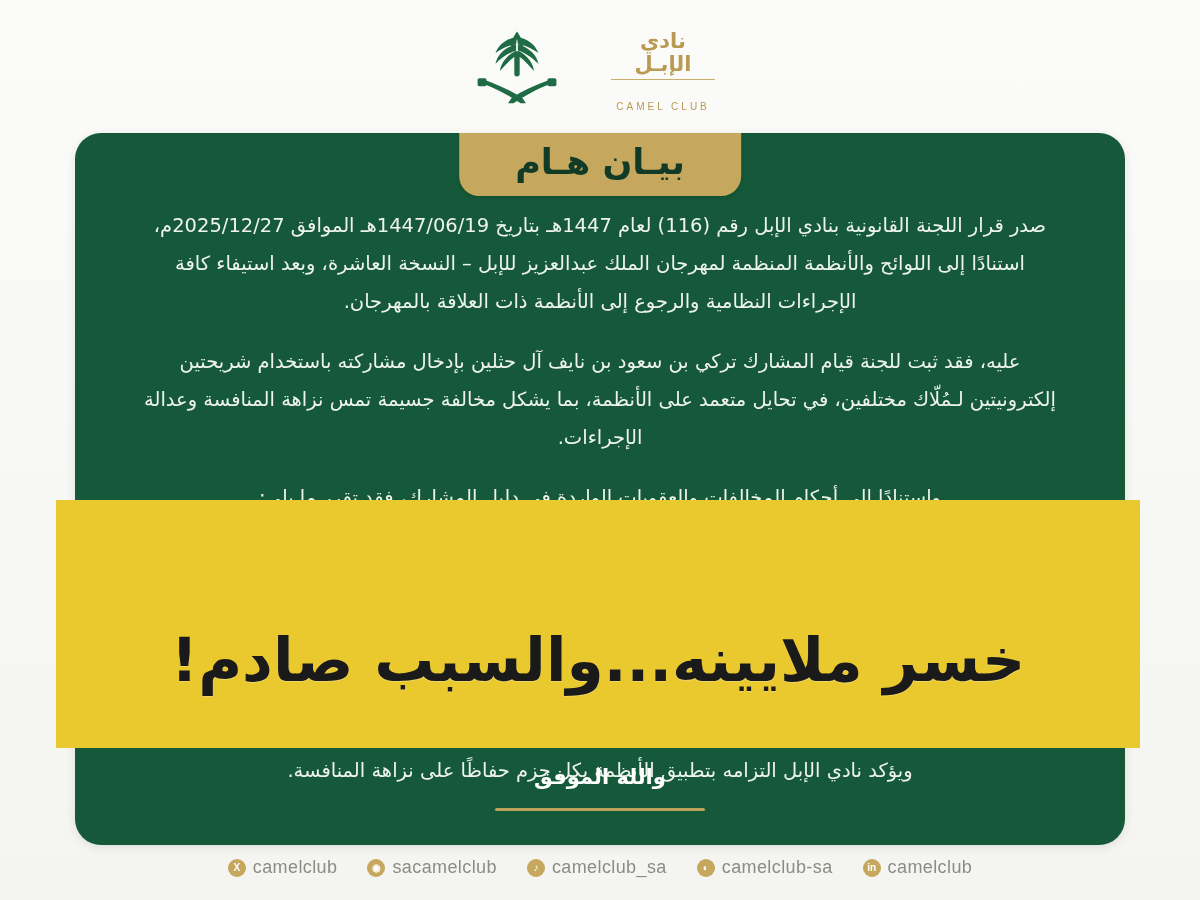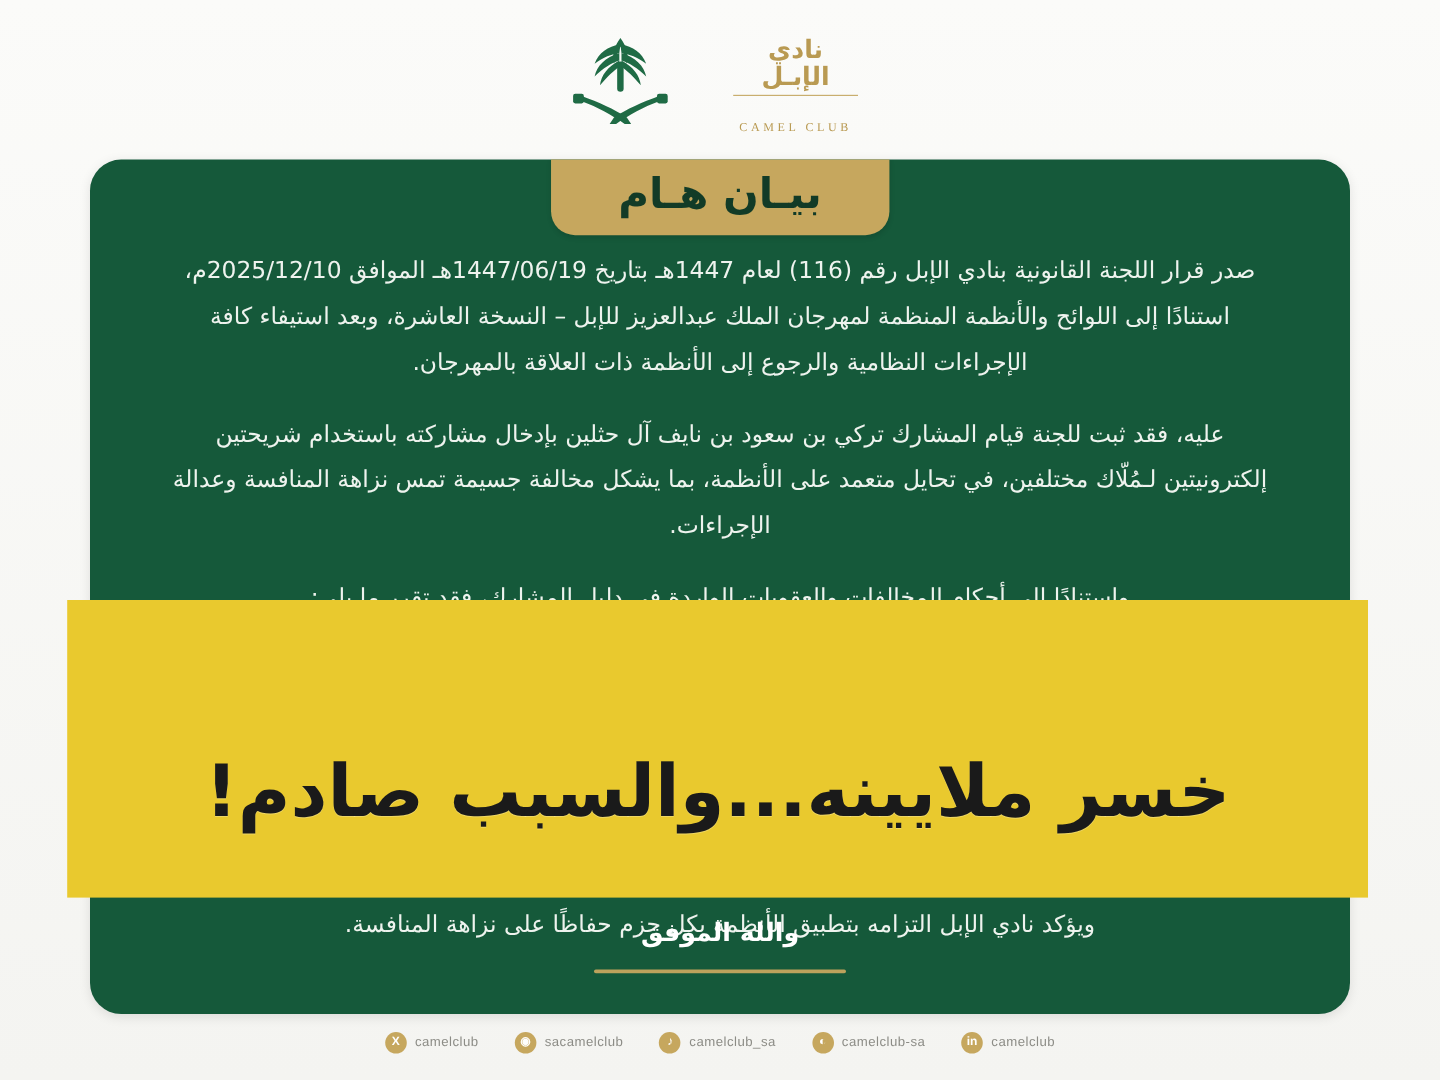--- a/index.html
+++ b/index.html
@@ -24,21 +24,21 @@
     display:flex;flex-direction:column;align-items:center;justify-content:flex-end;
     width:130px;
   }
   .ccl-ar{
     font-size:21px;font-weight:bold;color:#b99a52;letter-spacing:1px;line-height:1.05;
     text-align:center;
   }
   .ccl-ar span{display:block;}
   .ccl-en{
     font-size:10px;letter-spacing:3px;color:#b99a52;margin-top:18px;
-    font-family:Liberation Serif, serif;
+    font-family:Liberation Sans, sans-serif;
   }
   .ccl-rule{
     width:104px;height:1px;background:#c9ae6e;margin:4px 0 3px;
   }
   .emblem{
     width:90px;height:86px;position:relative;
   }
 
   
   .card{
@@ -93,21 +93,21 @@
   }
   .social-item{display:flex;align-items:center;gap:7px;}
   .social-item .glyph{
     width:18px;height:18px;border-radius:50%;
     background:#c6a75e;color:#fff;
     display:flex;align-items:center;justify-content:center;
     font-size:10px;font-weight:bold;line-height:1;
     font-family:"Liberation Sans",sans-serif;
   }
   .social-item .handle{
-    font-size:11px;color:#8c8c86;letter-spacing:.4px;
+    font-size:18px;color:#8c8c86;letter-spacing:.4px;
     font-family:"Liberation Sans",sans-serif;
   }
 
   
   .banner{
     position:absolute;
     top:500px;left:56px;
     width:1084px;height:248px;
     background:#e9c92e;
   }
@@ -160,21 +160,21 @@
         </g>
       </svg>
     </div>
   </div>
 
   <div class="card">
 
     <div class="badge">بيـان هـام</div>
 
     <div class="body-text">
-      <p>صدر قرار اللجنة القانونية بنادي الإبل رقم (116) لعام 1447هـ بتاريخ 1447/06/19هـ الموافق 2025/12/10م، استنادًا إلى اللوائح والأنظمة المنظمة لمهرجان الملك عبدالعزيز للإبل – النسخة العاشرة، وبعد استيفاء كافة الإجراءات النظامية والرجوع إلى الأنظمة ذات العلاقة بالمهرجان.</p>
+      <p>صدر قرار اللجنة القانونية بنادي الإبل رقم (116) لعام 1447هـ بتاريخ 1447/06/19هـ الموافق 2025/12/27م، استنادًا إلى اللوائح والأنظمة المنظمة لمهرجان الملك عبدالعزيز للإبل – النسخة العاشرة، وبعد استيفاء كافة الإجراءات النظامية والرجوع إلى الأنظمة ذات العلاقة بالمهرجان.</p>
       <p>عليه، فقد ثبت للجنة قيام المشارك تركي بن سعود بن نايف آل حثلين بإدخال مشاركته باستخدام شريحتين إلكترونيتين لـمُلّاك مختلفين، في تحايل متعمد على الأنظمة، بما يشكل مخالفة جسيمة تمس نزاهة المنافسة وعدالة الإجراءات.</p>
       <p class="tight">واستنادًا إلى أحكام المخالفات والعقوبات الواردة في دليل المشارك، فقد تقرر ما يلي:</p>
 
       <ul class="numlist">
         <li>1. غرامة مالية قدرها (5,000,000) خمسة ملايين ريال سعودي.</li>
         <li>2. الحرمان من المشاركة في أي فعاليات يقيمها نادي الإبل لمدة خمس سنوات من تاريخه.</li>
         <li>3. منع نقل الإبل المملوكة للمشارك من خلال نادي الإبل لمدة خمس سنوات.</li>
       </ul>
 
       <p style="margin-top:22px">وتعد هذه القرارات نهائية وواجبة النفاذ فور صدورها، وغير قابلة للطعن أمام أي جهة بعد اعتمادها.</p>

